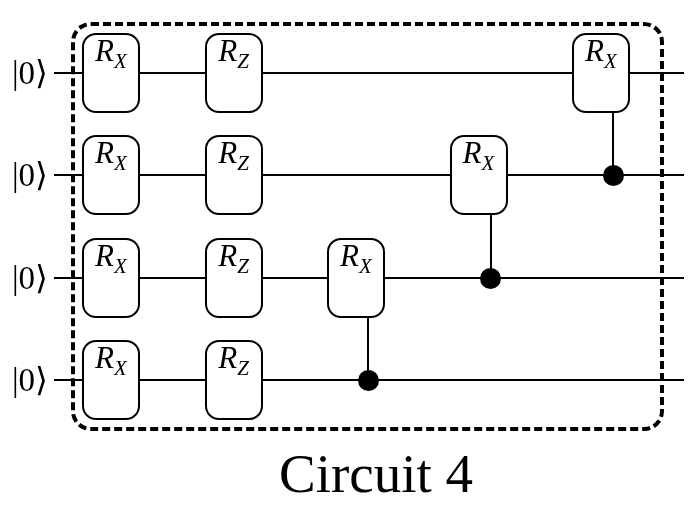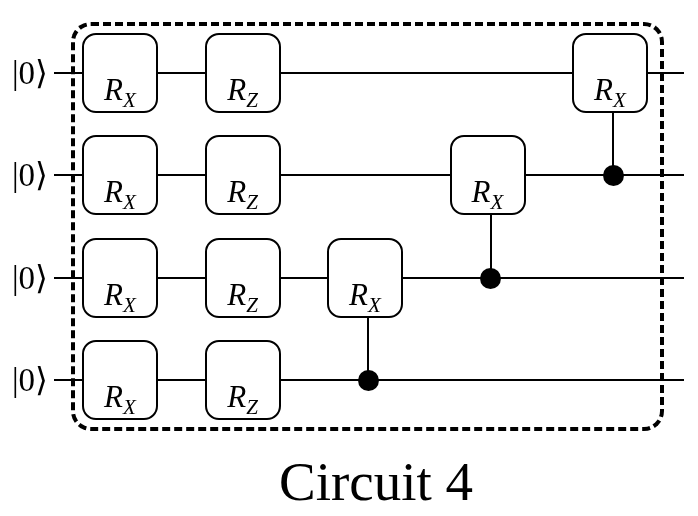--- a/index.html
+++ b/index.html
@@ -39,28 +39,28 @@
   }
   .dot {
     position: absolute;
     width: 21px;
     height: 21px;
     border-radius: 50%;
     background: #000000;
   }
   .gate {
     position: absolute;
-    width: 76px;
+    width: 58px;
     height: 80px;
     box-sizing: border-box;
     background: #ffffff;
     border: 2px solid #000000;
     border-radius: 14px;
     display: flex;
-    align-items: flex-end;
+    align-items: flex-start;
     justify-content: center;
   }
   .gate .glabel {
     font-style: italic;
     font-size: 31px;
     color: #000000;
     line-height: 1;
     white-space: nowrap;
   }
   .gate .gsub {
@@ -82,21 +82,20 @@
   }
   .caption {
     position: absolute;
     left: 376px;
     top: 446px;
     transform: translateX(-50%);
     font-size: 55px;
     line-height: 1;
     color: #000000;
     white-space: nowrap;
-    margin-top: 8px;
   }
 </style>
 </head>
 <body>
 
 <div id="stage">
   <div class="dashed-box"></div>
   <div id="wires">
       <div class="wire" style="top: 72px;"></div>
       <div class="wire" style="top: 174px;"></div>

